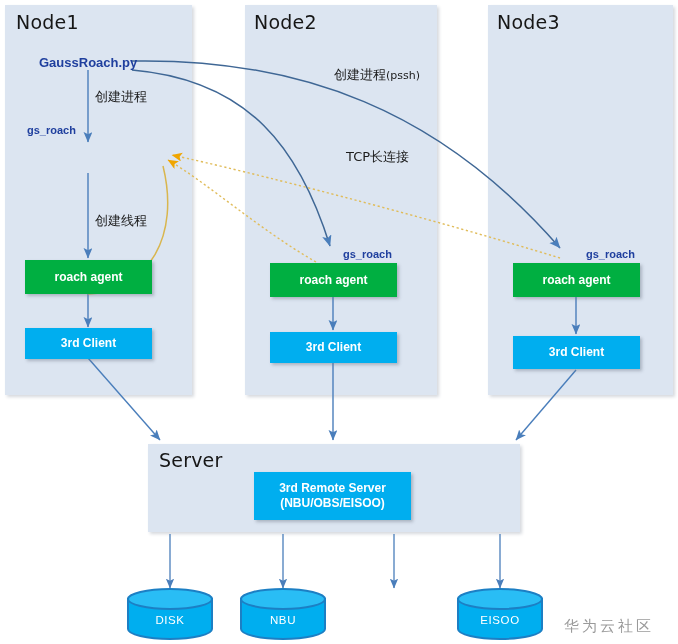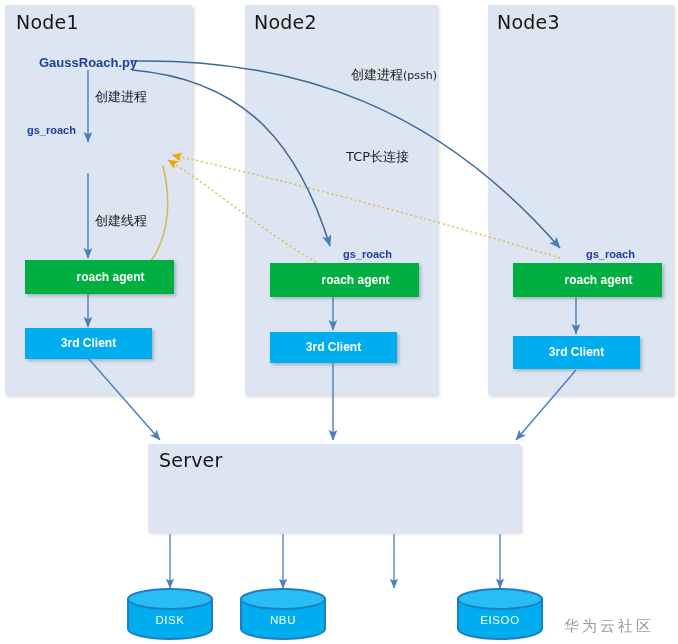--- a/index.html
+++ b/index.html
@@ -46,21 +46,21 @@
     justify-content: center;
     color: #ffffff;
     font-weight: bold;
     font-size: 12px;
     text-align: center;
     line-height: 1.25;
     box-shadow: 2px 2px 3px rgba(110,120,135,0.45);
     white-space: nowrap;
   }
   .box-red    { background: #ee0000; }
-  .box-green  { background: #00af41; padding-left: 22px; }
+  .box-green  { background: #00af41; }
   .box-blue   { background: #00aeef; }
   .tag {
     position: absolute;
     font-size: 11px;
     font-weight: bold;
     color: #1f3f9e;
     white-space: nowrap;
   }
   .tag-big {
     font-size: 13px;
@@ -172,25 +172,29 @@
   <div class="nodebox box-blue" style="left:25px; top:328px; width:127px; height:31px;">3rd Client</div>
 
   <div class="nodebox box-green" style="left:270px; top:263px; width:127px; height:34px;">roach agent</div>
   <div class="tag" style="left:343px; top:248px;">gs_roach</div>
   <div class="nodebox box-blue" style="left:270px; top:332px; width:127px; height:31px;">3rd Client</div>
 
   <div class="nodebox box-green" style="left:513px; top:263px; width:127px; height:34px;">roach agent</div>
   <div class="tag" style="left:586px; top:248px;">gs_roach</div>
   <div class="nodebox box-blue" style="left:513px; top:336px; width:127px; height:33px;">3rd Client</div>
 
-  <div class="cjk" style="left:351px; top:66px;">
+  <div class="cjk" style="left:334px; top:66px;">
     <span>创建进程</span><span class="small">(pssh)</span>
   </div>
   <div class="cjk" style="left:346px; top:148px;">TCP长连接</div>
 
+  <div class="nodebox box-blue" style="left:254px; top:472px; width:157px; height:48px; flex-direction:column;">
+    <span>3rd Remote Server</span>
+    <span>(NBU/OBS/EISOO)</span>
+  </div>
 
   <div class="cylinder" style="left:239px; top:588px; width:88px; height:52px;">
     <svg width="88" height="52" viewBox="0 0 88 52">
       <path d="M2,11 L2,41 A42,10 0 0 0 86,41 L86,11 Z" fill="#00aeef" stroke="#1c7fc4" stroke-width="2"></path>
       <ellipse cx="44" cy="11" rx="42" ry="10" fill="#29bdf5" stroke="#1c7fc4" stroke-width="2"></ellipse>
     </svg>
     <div class="cyl-label" style="top:26px;">NBU</div>
   </div>
 
   <div class="cylinder" style="left:126px; top:588px; width:88px; height:52px;">

